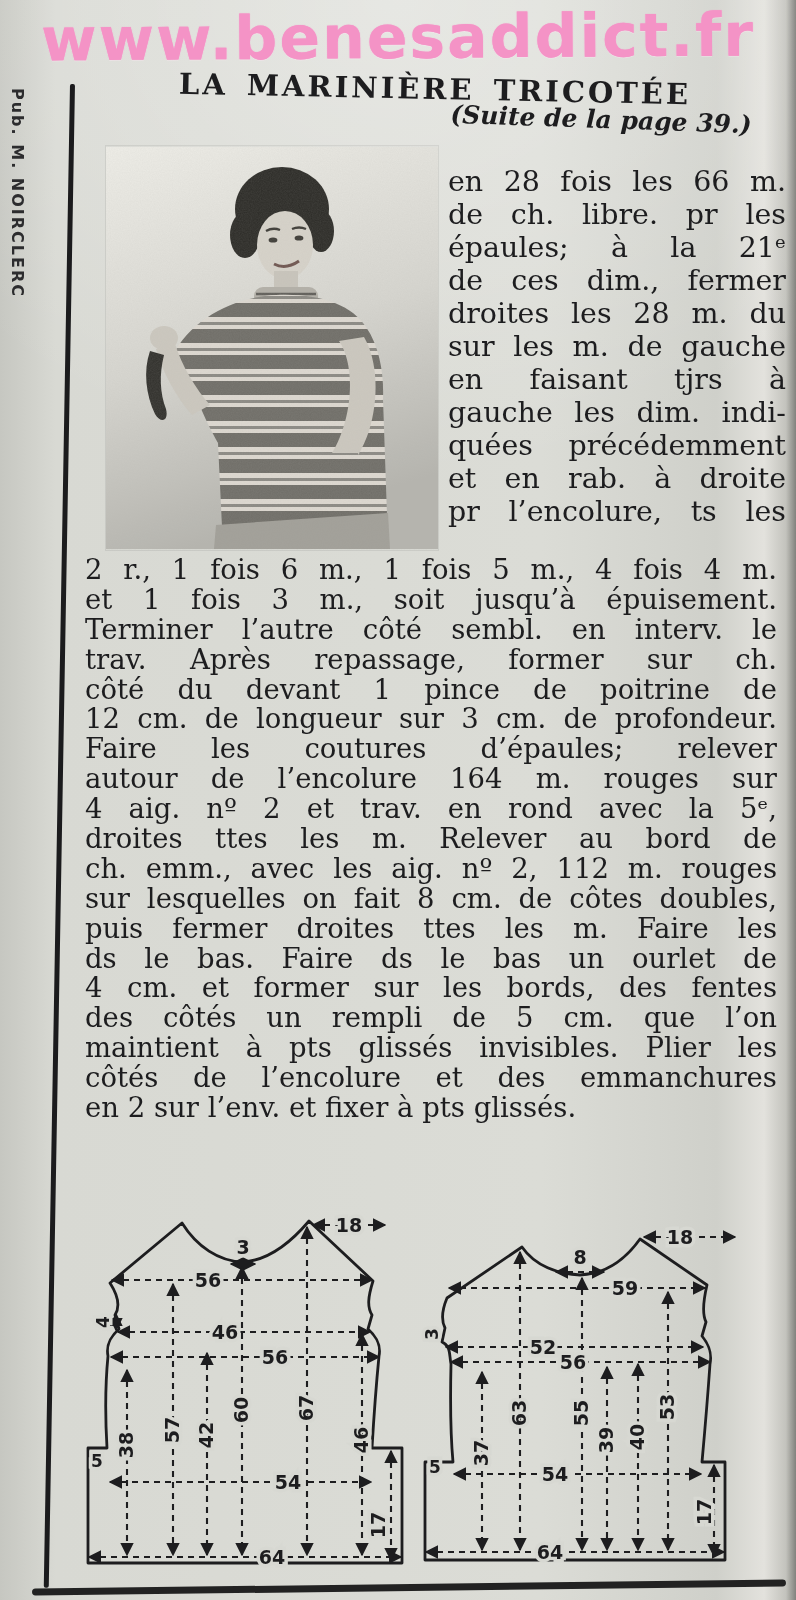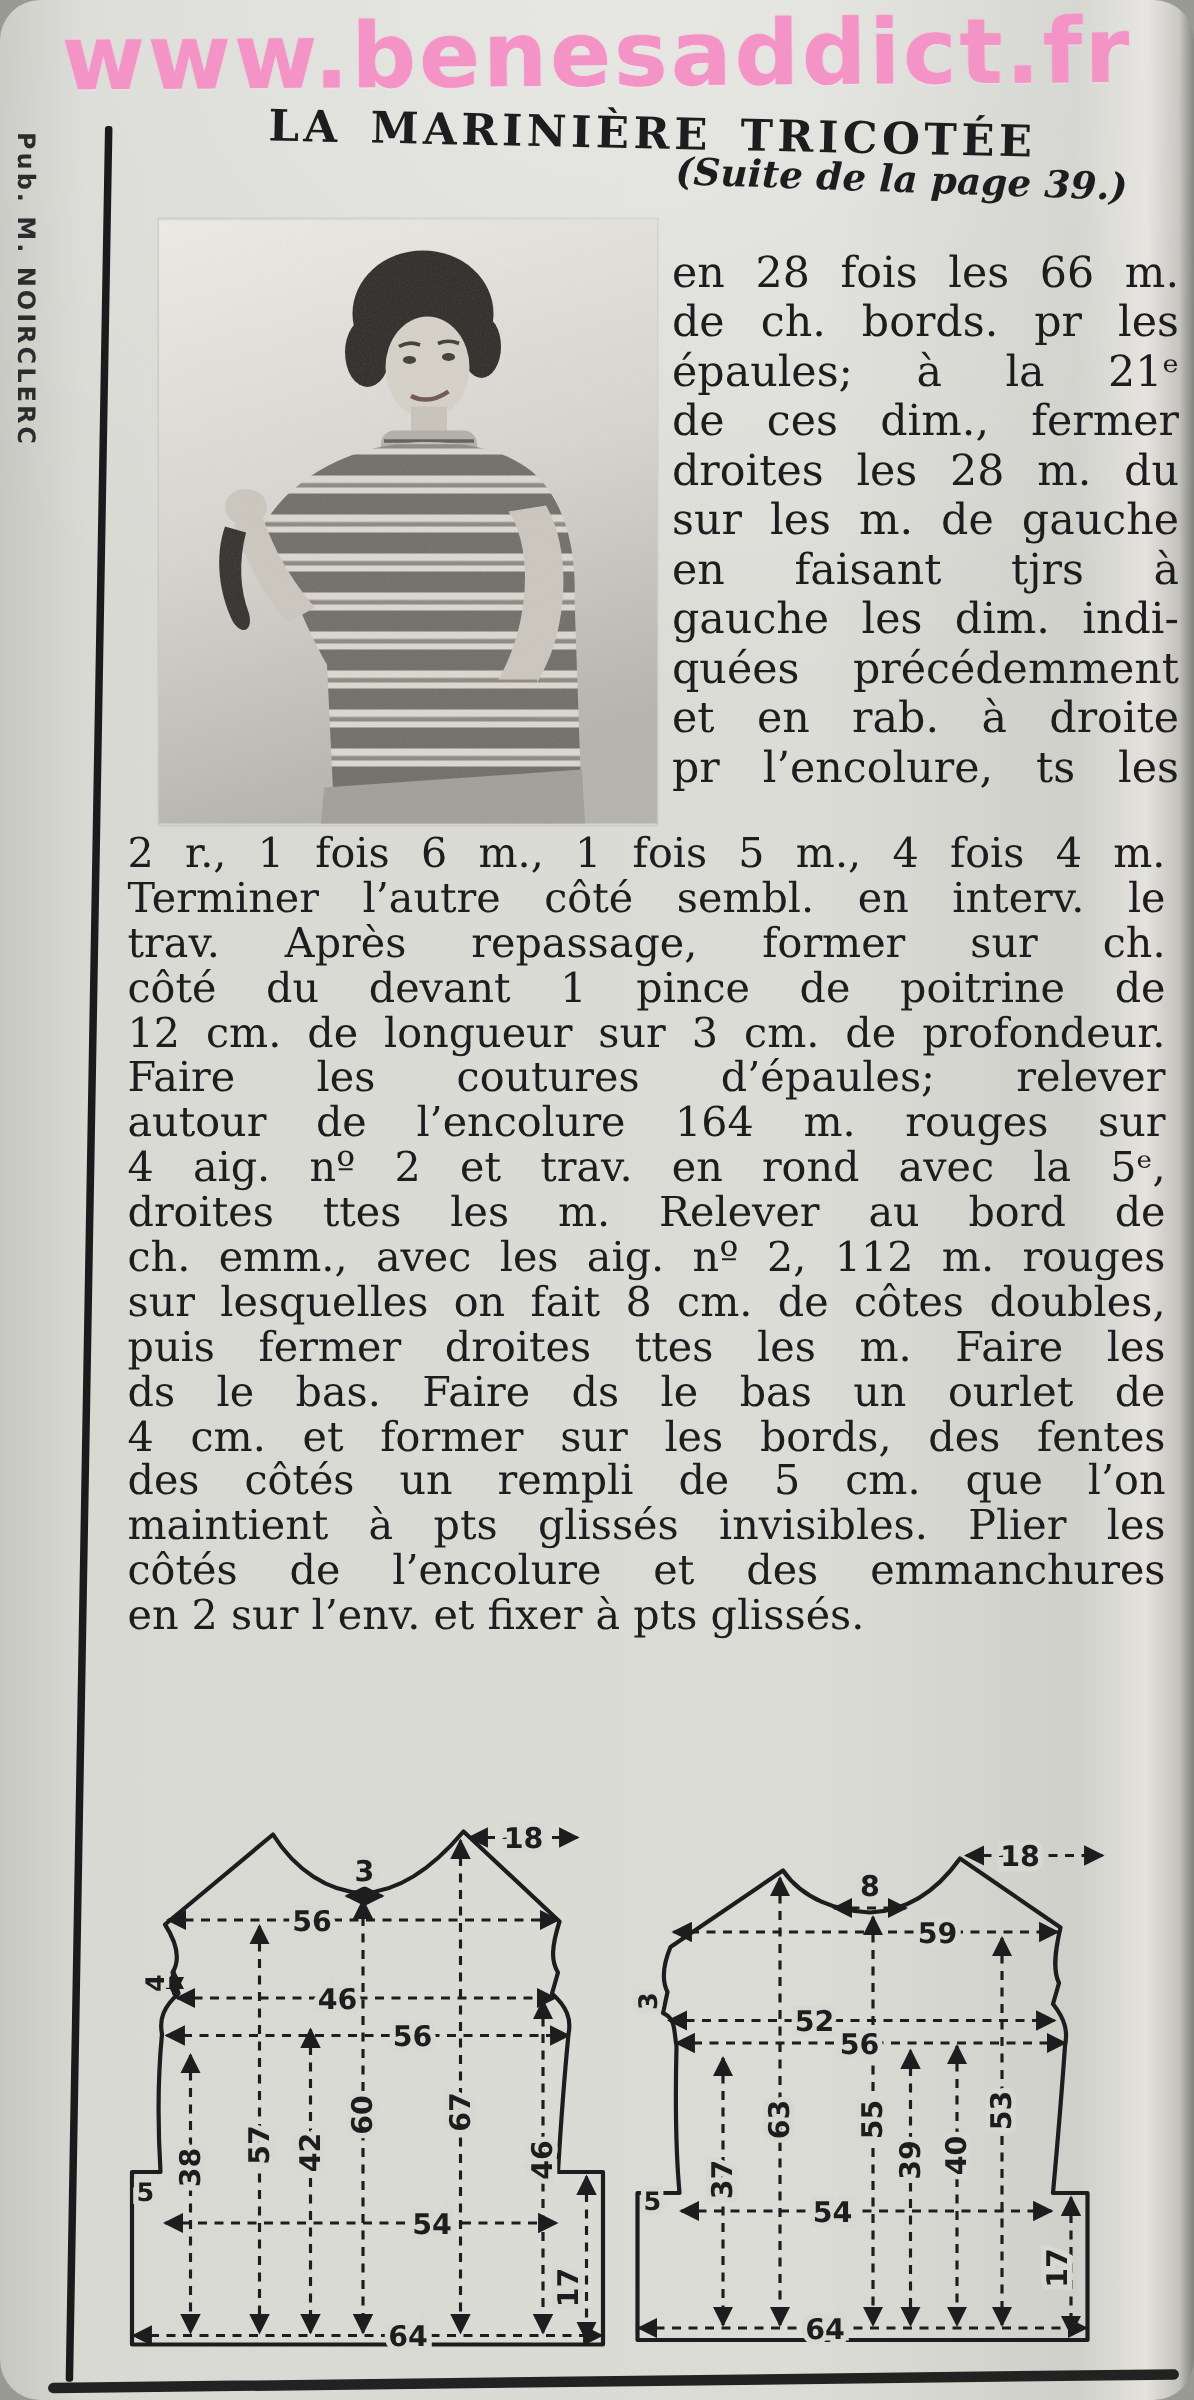--- a/index.html
+++ b/index.html
@@ -3,21 +3,21 @@
 <meta charset="utf-8">
 <style>
   html,body{margin:0;padding:0;background:#9a9a94;}
   #page{
     position:relative;width:796px;height:1600px;overflow:hidden;
     background:
       radial-gradient(120% 50% at 50% 0%, rgba(255,255,255,.34), rgba(255,255,255,0) 60%),
       linear-gradient(90deg,#c6c7c1 0%,#d8d9d3 7%,#dbdcd6 68%,#cfd0ca 90%,#e3e2dd 96%,#b4b4ae 100%),
       linear-gradient(180deg,#dcddd7 0%,#d6d7d1 70%,#c9cac4 100%);
     background-color:#d6d7d1;
-    font-family:"DejaVu Serif", serif;color:#1d1d1f;border-radius:27px;
+    font-family:"DejaVu Serif", serif;color:#1d1d1f;
   }
   .watermark{
     position:absolute;left:0;top:2px;width:100%;text-align:center;
     font-family:"DejaVu Sans", sans-serif;font-weight:bold;font-size:60px;letter-spacing:2px;
     color:#f493c6;text-shadow:0 0 1px #f493c6,0 1px 0 rgba(255,255,255,.35);
     transform:rotate(-.4deg);white-space:nowrap;
   }
   .vrule{position:absolute;left:70px;top:84px;width:5px;height:1504px;background:#1b1b1d;
     transform:rotate(1deg);transform-origin:top left;border-radius:2px;}
   .sidebar-credit{
@@ -110,34 +110,35 @@
       <path d="M258 190 C272 214 273 252 263 284 C257 302 248 316 239 325 L221 314
                C234 296 244 268 244 238 C244 220 240 204 233 194 Z" fill="#ccc8bf"></path>
       <rect x="212" y="306" width="40" height="30" fill="url(#knit)"></rect>
       <path d="M110 378 L282 366 L284 402 L108 402 Z" fill="#a19f98"></path>
     </g>
     <rect width="332" height="402" filter="url(#grain)"></rect>
   </svg>
 
   <div class="narrow">
     <div class="line">en 28 fois les 66 m.</div>
-    <div class="line">de ch. bords. pr les</div>
+    <div class="line">de ch. libre. pr les</div>
     <div class="line">épaules; à la 21ᵉ</div>
     <div class="line">de ces dim., fermer</div>
     <div class="line">droites les 28 m. du</div>
     <div class="line">sur les m. de gauche</div>
     <div class="line">en faisant tjrs à</div>
     <div class="line">gauche les dim. indi-</div>
     <div class="line">quées précédemment</div>
     <div class="line">et en rab. à droite</div>
     <div class="line">pr l’encolure, ts les</div>
   </div>
 
   <div class="wide">
     <div class="line">2 r., 1 fois 6 m., 1 fois 5 m., 4 fois 4 m.</div>
+    <div class="line">et 1 fois 3 m., soit jusqu’à épuisement.</div>
     <div class="line">Terminer l’autre côté sembl. en interv. le</div>
     <div class="line">trav. Après repassage, former sur ch.</div>
     <div class="line">côté du devant 1 pince de poitrine de</div>
     <div class="line">12 cm. de longueur sur 3 cm. de profondeur.</div>
     <div class="line">Faire les coutures d’épaules; relever</div>
     <div class="line">autour de l’encolure 164 m. rouges sur</div>
     <div class="line">4 aig. nº 2 et trav. en rond avec la 5ᵉ,</div>
     <div class="line">droites ttes les m. Relever au bord de</div>
     <div class="line">ch. emm., avec les aig. nº 2, 112 m. rouges</div>
     <div class="line">sur lesquelles on fait 8 cm. de côtes doubles,</div>

